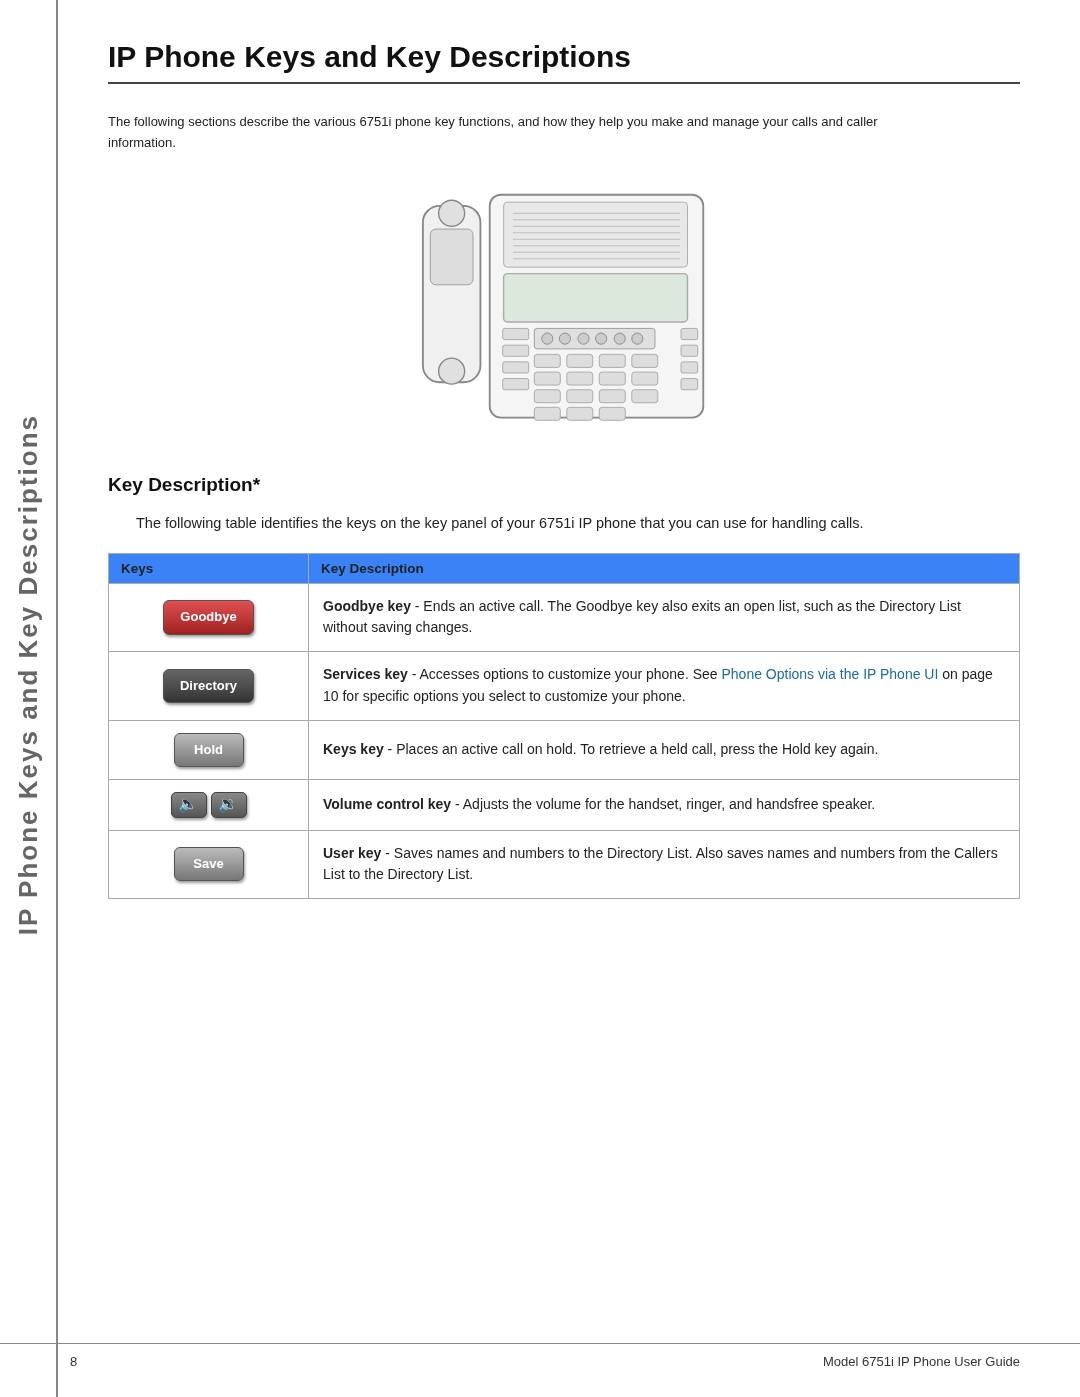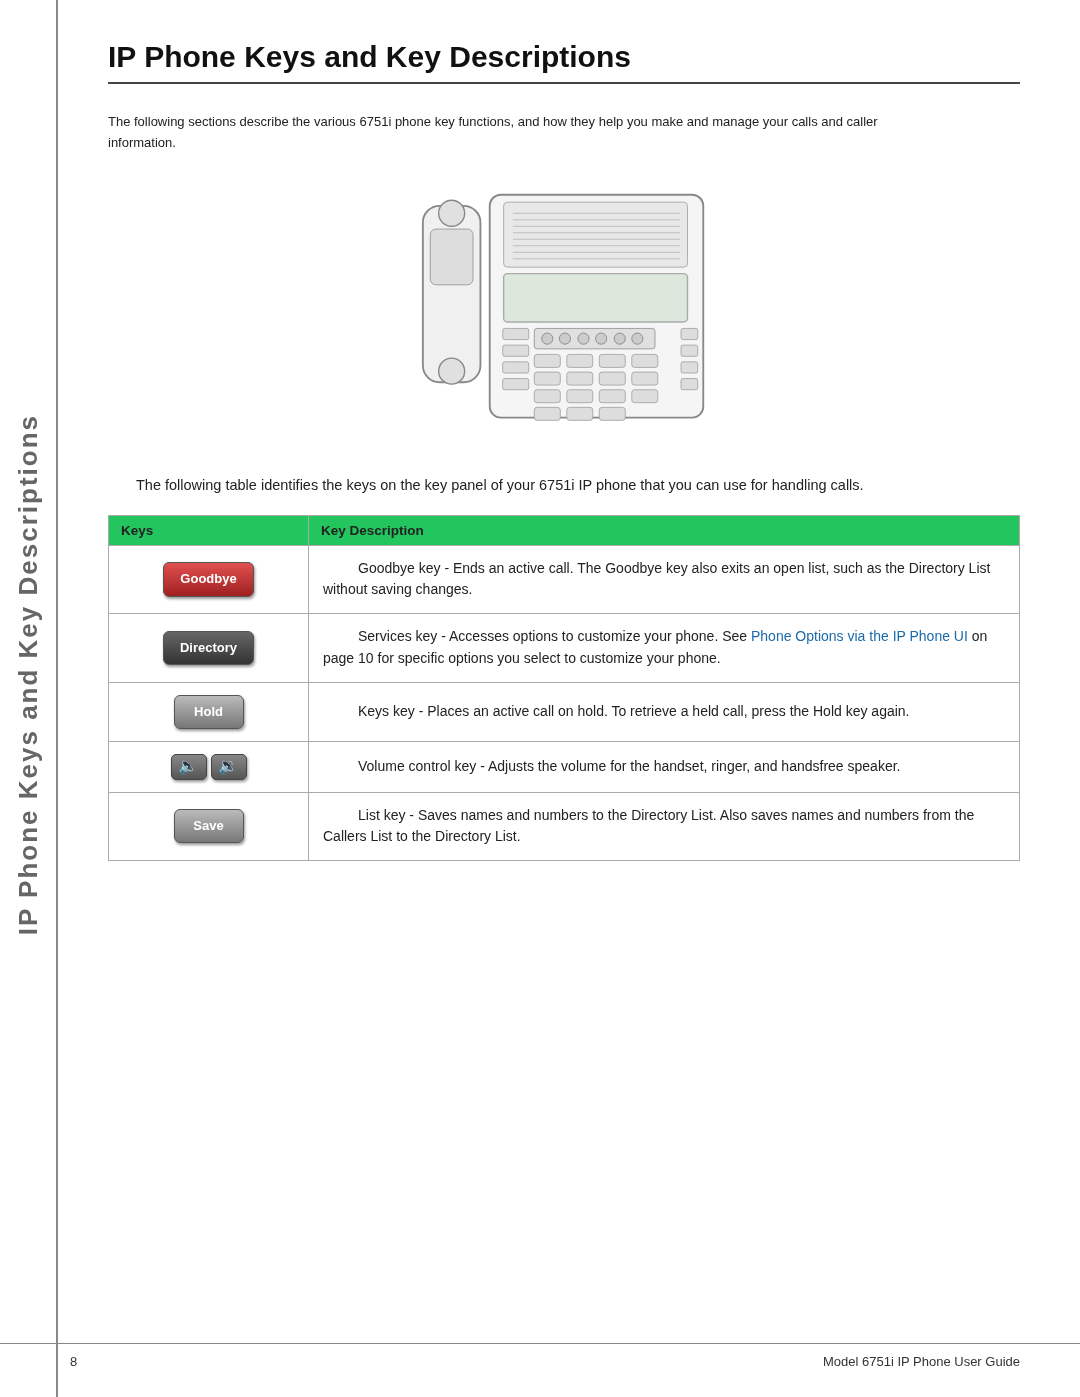--- a/index.html
+++ b/index.html
@@ -101,21 +101,21 @@
     }
 
     
     .keys-table {
       width: 100%;
       border-collapse: collapse;
       border: 1px solid #aaa;
     }
 
     .keys-table th {
-      background: #22c55e;
+      background: #3b82f6;
       font-weight: bold;
       font-size: 13.5px;
       padding: 7px 12px;
       text-align: left;
       border: 1px solid #aaa;
     }
 
     .keys-table td {
       border: 1px solid #aaa;
       padding: 12px 14px;
@@ -183,22 +183,21 @@
       border-radius: 5px;
       border: 1px solid #444;
       color: #fff;
       font-size: 16px;
       width: 36px;
       height: 26px;
       box-shadow: 1px 2px 3px rgba(0,0,0,0.4);
     }
 
     .desc-bold {
-      font-weight: normal;
-      margin-left: 35px;
+      font-weight: bold;
     }
 
     .link-text {
       color: #1a6aaa;
       text-decoration: none;
     }
 
     
     .footer {
       position: absolute;
@@ -314,20 +313,21 @@
           <rect x="296" y="216" width="18" height="12" rx="2" fill="#ddd" stroke="#999" stroke-width="0.8"></rect>
 
           <rect x="104" y="162" width="28" height="12" rx="2" fill="#ddd" stroke="#999" stroke-width="0.8"></rect>
           <rect x="104" y="180" width="28" height="12" rx="2" fill="#ddd" stroke="#999" stroke-width="0.8"></rect>
           <rect x="104" y="198" width="28" height="12" rx="2" fill="#ddd" stroke="#999" stroke-width="0.8"></rect>
           <rect x="104" y="216" width="28" height="12" rx="2" fill="#ddd" stroke="#999" stroke-width="0.8"></rect>
         </g>
       </svg>
     </div>
 
+    <h2 class="section-heading">Key Description*</h2>
 
     <p class="table-intro">The following table identifies the keys on the key panel of your 6751i IP phone that you can use for handling calls.</p>
 
     <table class="keys-table">
       <thead>
         <tr>
           <th>Keys</th>
           <th>Key Description</th>
         </tr>
       </thead>
@@ -375,21 +375,21 @@
             <span class="desc-bold">Volume control key</span>
             <span> - Adjusts the volume for the handset, ringer, and handsfree speaker.</span>
           </td>
         </tr>
 
         <tr>
           <td class="key-cell">
             <span class="key-btn save">Save</span>
           </td>
           <td>
-            <span class="desc-bold">List key</span>
+            <span class="desc-bold">User key</span>
             <span> - Saves names and numbers to the Directory List. Also saves names and numbers from the Callers List to the Directory List.</span>
           </td>
         </tr>
 
       </tbody>
     </table>
 
   </div>
 </div>
 

